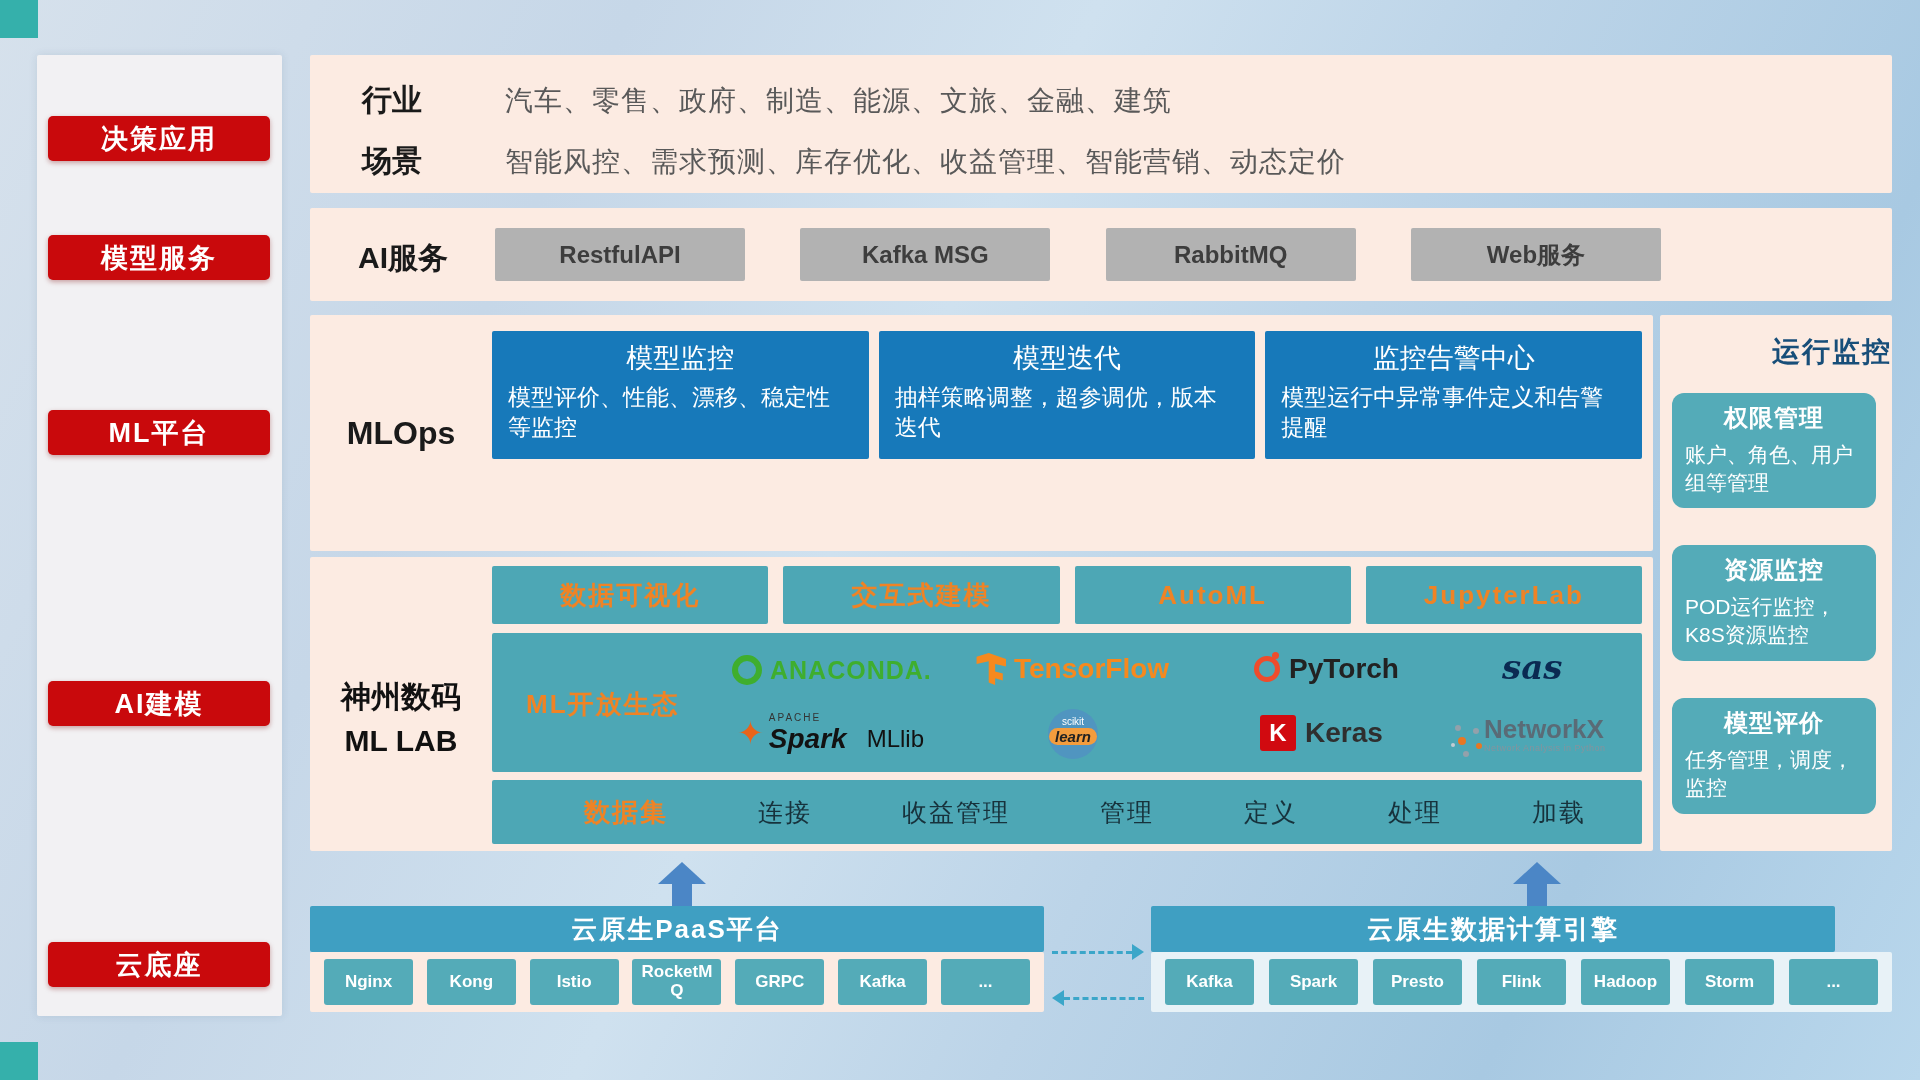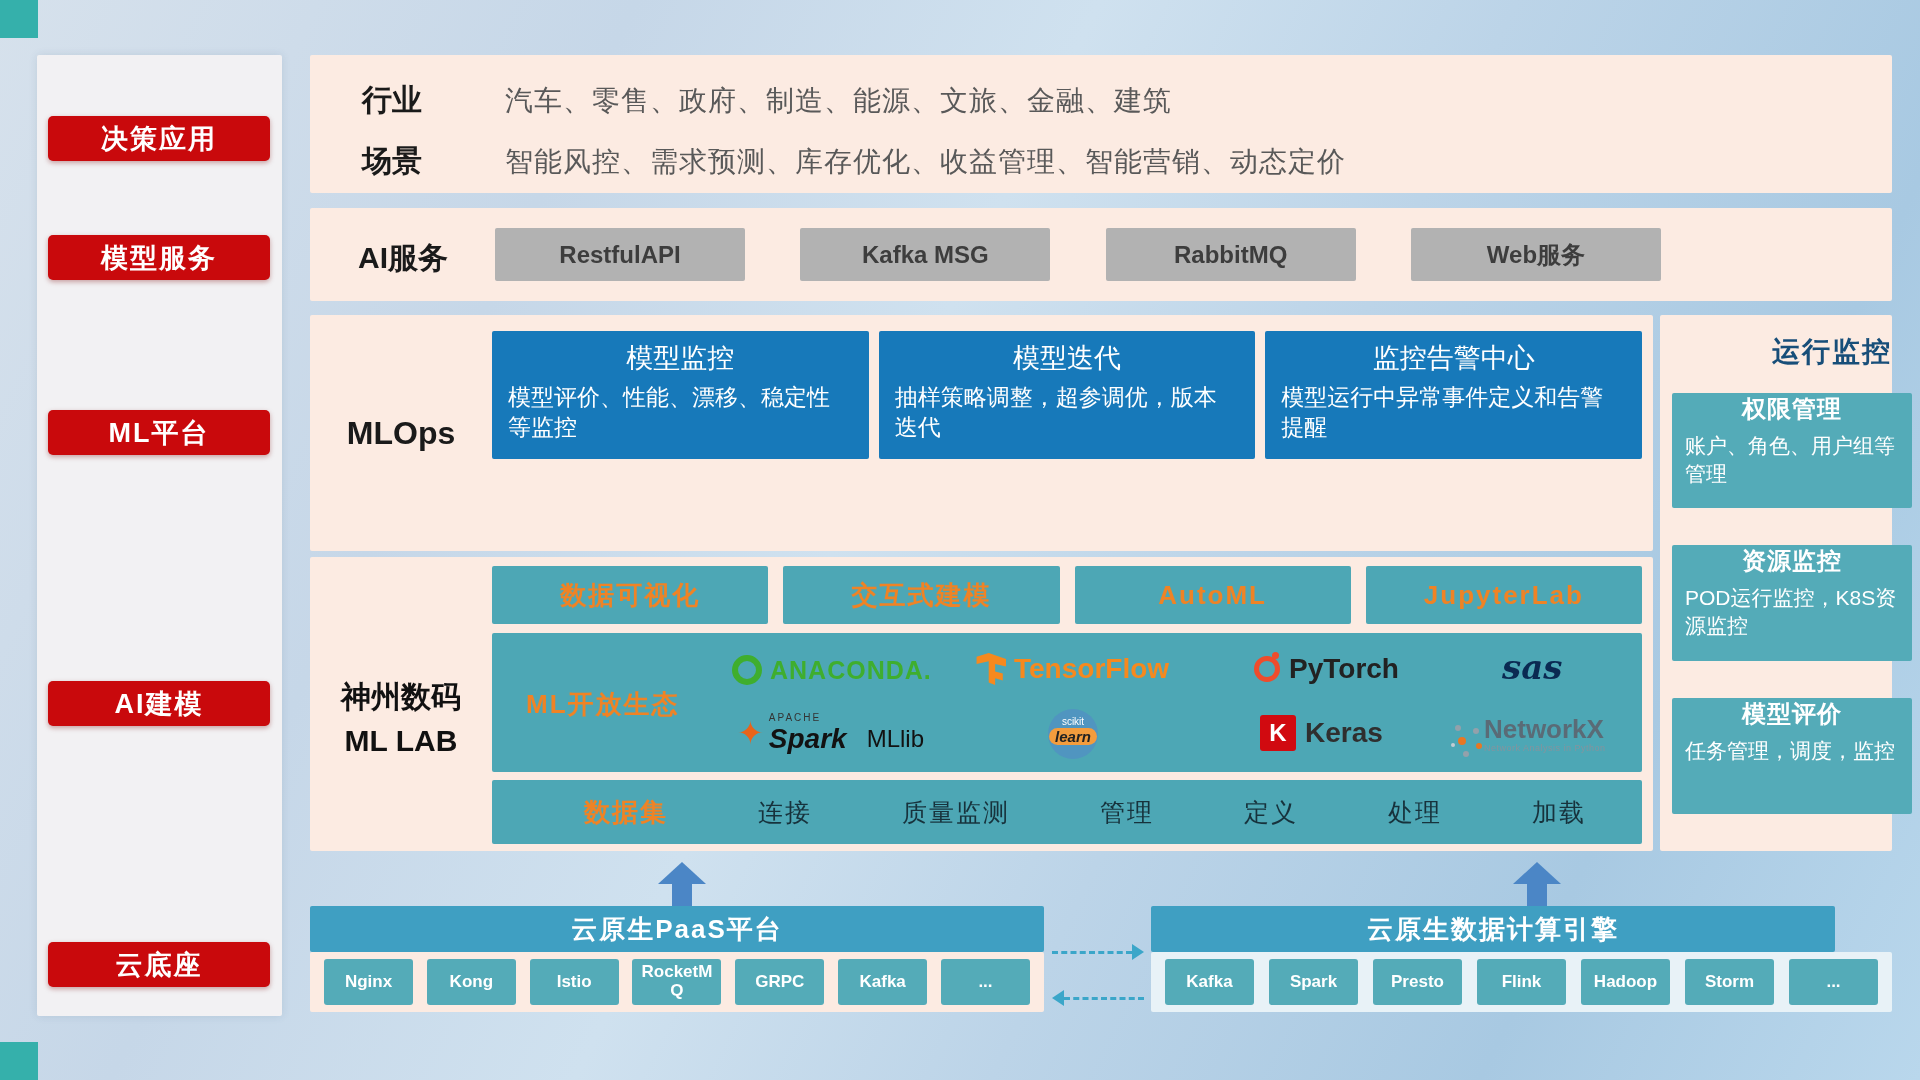--- a/index.html
+++ b/index.html
@@ -84,21 +84,21 @@
   .nx-dot { width:8px; height:8px; background:#e87722; border-radius:50%; margin:14px 18px 0 8px;
             box-shadow: 14px -10px 0 -1px #93a1ab, -4px -13px 0 -1px #93a1ab, 17px 5px 0 -1px #e87722,
                         4px 13px 0 -1px #93a1ab, -9px 4px 0 -2px #c3ccd2; }
   .nx-col { display:flex; flex-direction:column; line-height:1.1; }
   .nx-text { color:#5a6b76; font-weight:600; font-size:26px; }
   .nx-caption { color:#84949e; font-size:9px; letter-spacing:.5px; }
 
   
   .mon-title { position:absolute; left:0; top:18px; width:100%; text-align:right;
                color:#174e79; font-weight:bold; font-size:28px; letter-spacing:2px; }
-  .mon-card { position:absolute; left:12px; width:240px; background:#54abb8; border-radius:2px; color:#fff; }
+  .mon-card { position:absolute; left:12px; width:204px; background:#54abb8; border-radius:12px; color:#fff; padding-top:9px; }
   .mon-card .t { text-align:center; font-weight:bold; font-size:24px; margin-bottom:7px; letter-spacing:1px; }
   .mon-card .d { font-size:21px; line-height:1.32; padding:0 13px; }
 
   
   .cloud-bar { position:absolute; height:46px; background:#3f9fc2; border-radius:2px; color:#fff;
                font-weight:bold; font-size:26px; display:flex; align-items:center; justify-content:center; letter-spacing:2px; }
   .cloud-strip { position:absolute; height:60px; display:flex; align-items:center;
                  justify-content:space-between; padding:8px 14px; border-radius:2px; }
   .strip-pink { background:#fcebe2; }
   .strip-blue { background:#e8f2f7; }
@@ -225,21 +225,21 @@
         <span class="nx-col">
           <span class="nx-text">NetworkX</span>
           <span class="nx-caption">Network Analysis in Python</span>
         </span>
       </div>
     </div>
 
     <div class="data-row">
       <span class="data-first">数据集</span>
       <span class="data-item">连接</span>
-      <span class="data-item">质量监测</span>
+      <span class="data-item">收益管理</span>
       <span class="data-item">管理</span>
       <span class="data-item">定义</span>
       <span class="data-item">处理</span>
       <span class="data-item">加载</span>
     </div>
   </section>
 
   <aside class="pink" style="left:1660px;top:315px;width:232px;height:536px;">
     <div class="mon-title">运行监控</div>
     <div class="mon-card" style="top:78px;height:115px;">

